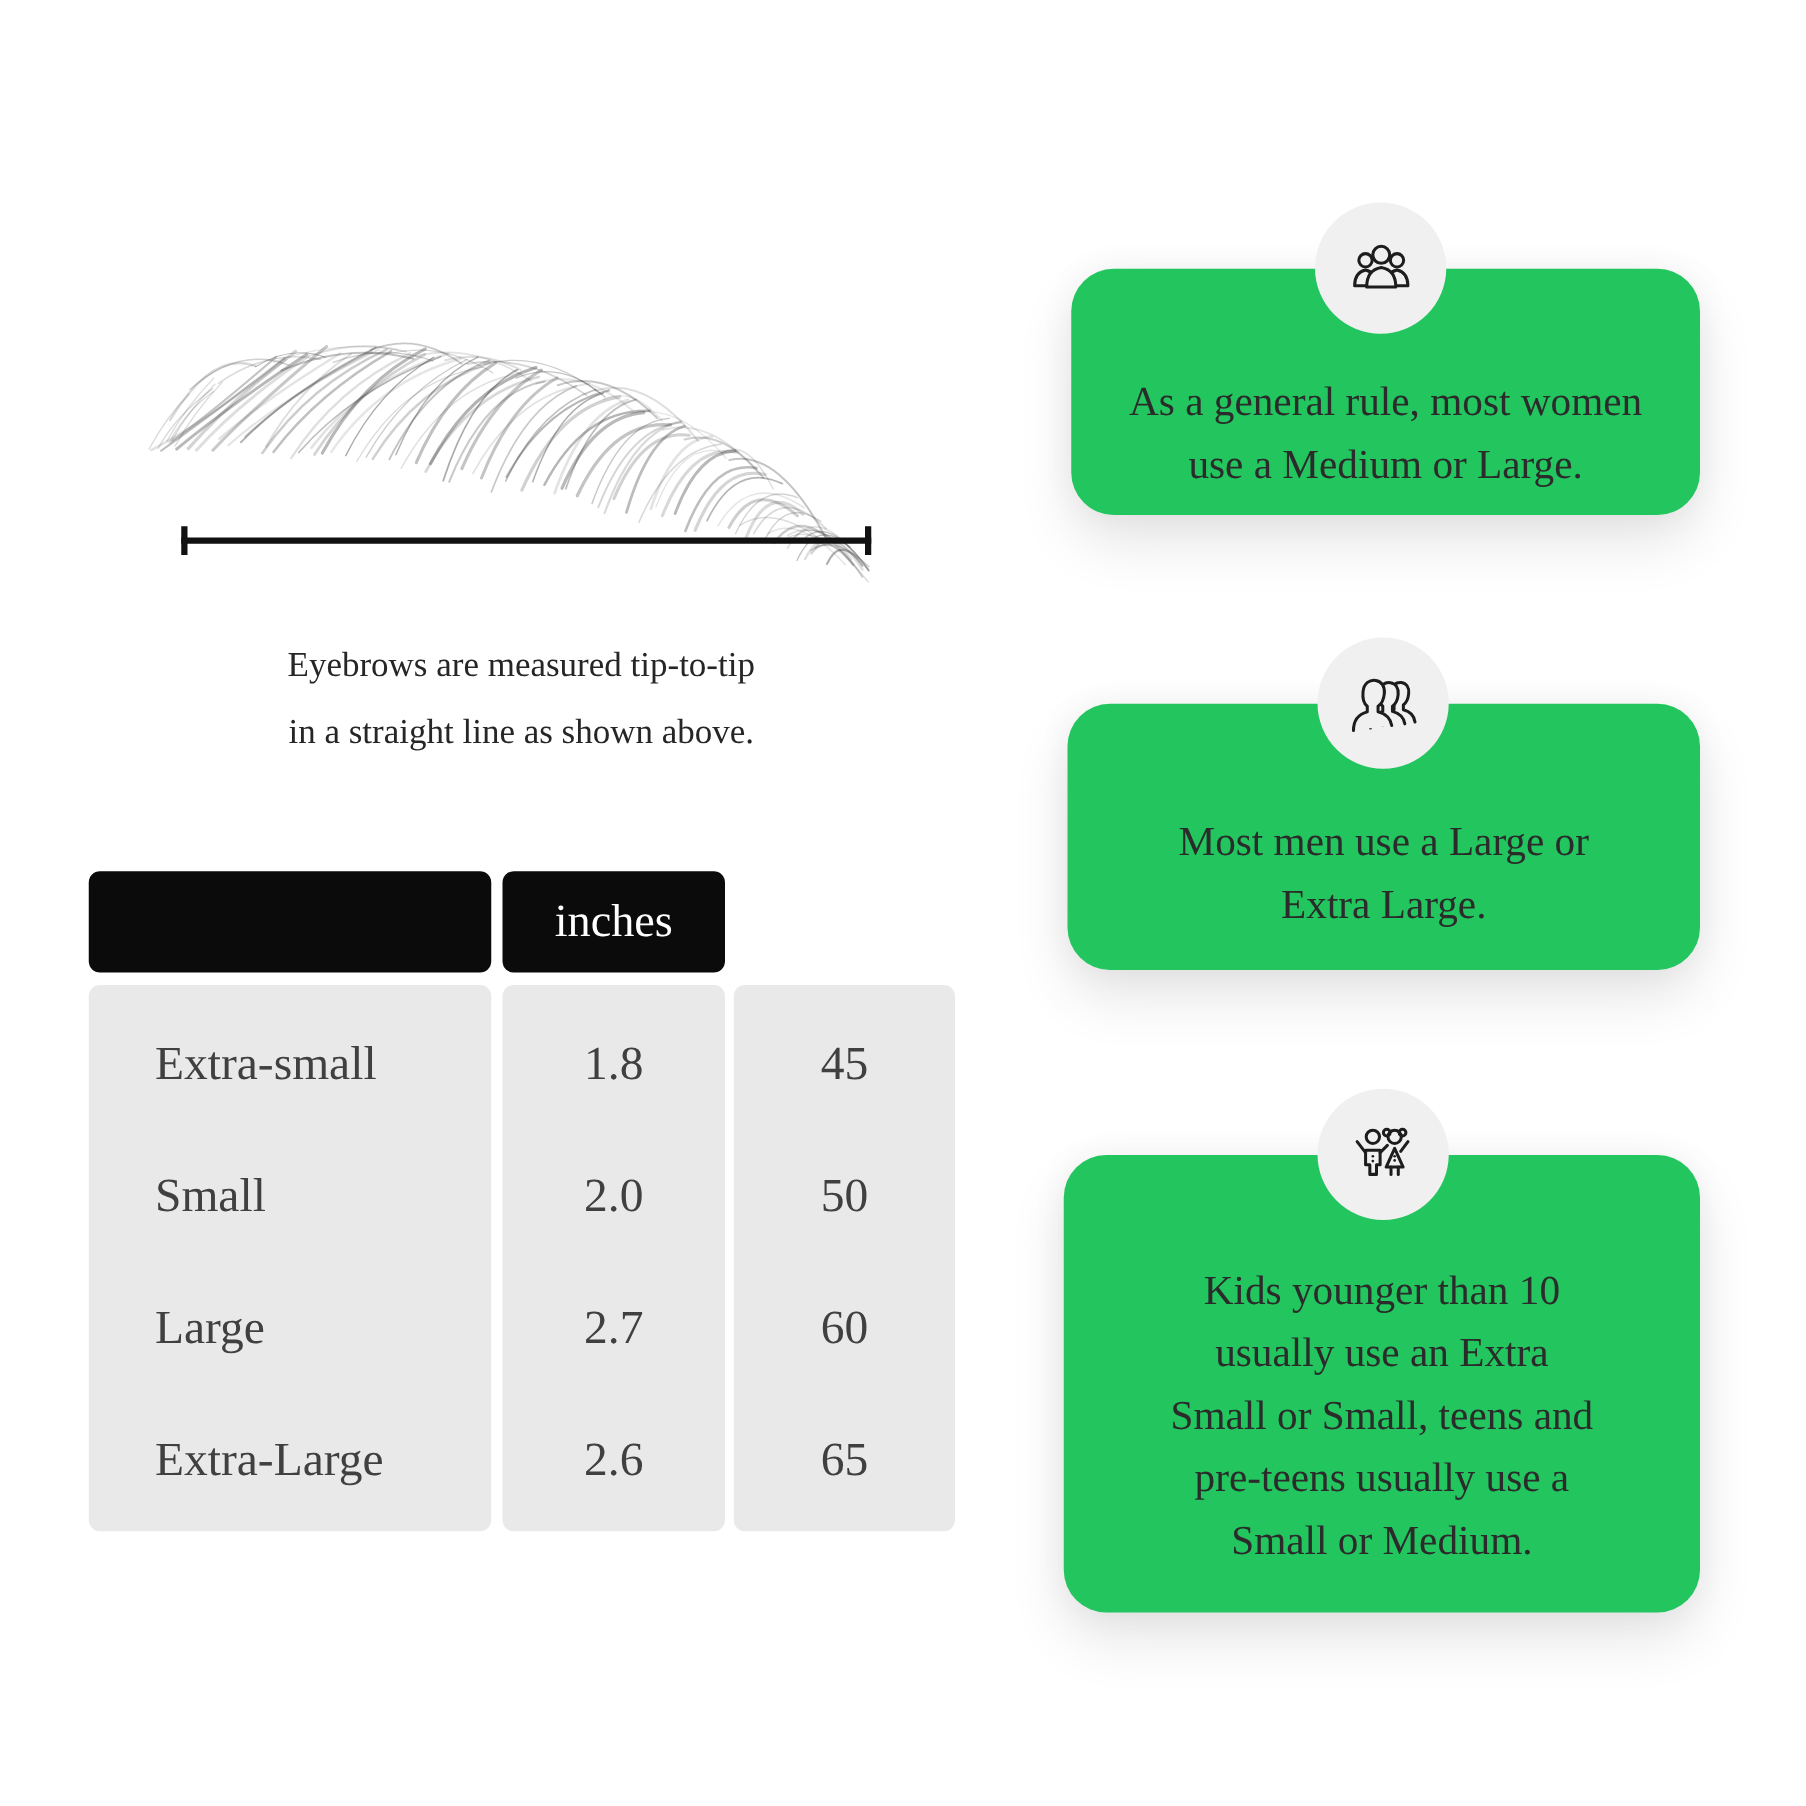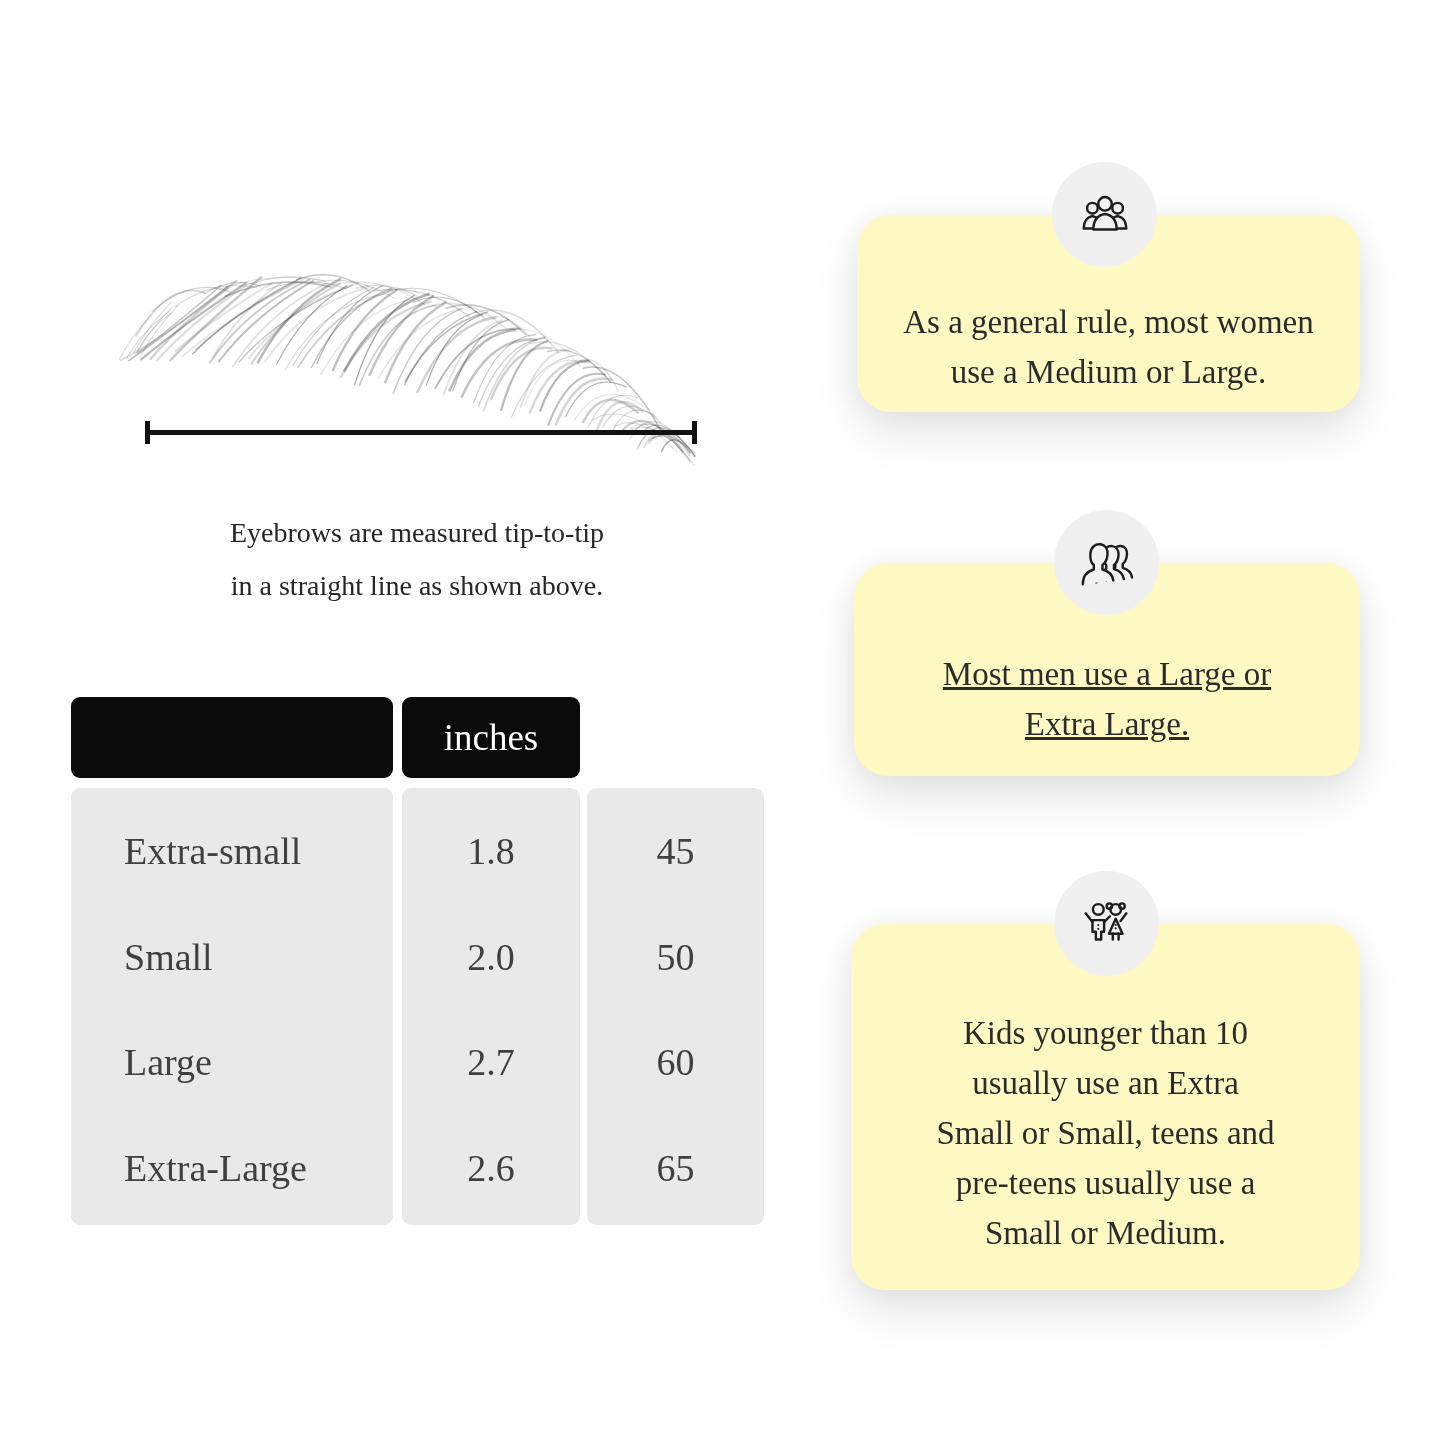--- a/index.html
+++ b/index.html
@@ -34,27 +34,27 @@
     position:absolute;left:0;top:91px;width:693px;height:437px;
     display:flex;flex-direction:column;justify-content:space-around;padding:10px 0 4px 0;box-sizing:border-box;
   }
   .row{position:relative;flex:1;}
   .row span{position:absolute;top:50%;transform:translateY(-50%);font-size:38px;color:#404040;white-space:nowrap;}
   .cell-label{left:53px;}
   .cell-inches{left:331px;width:178px;text-align:center;}
   .cell-mm{left:516px;width:177px;text-align:center;}
   
   .card{
-    position:absolute;background:#fef9c3;border-radius:34px;box-sizing:border-box;
+    position:absolute;background:#22c55e;border-radius:34px;box-sizing:border-box;
     box-shadow:0 22px 45px rgba(0,0,0,0.10),0 0 28px rgba(0,0,0,0.05);
     display:flex;flex-direction:column;align-items:center;justify-content:center;
     text-align:center;font-size:33px;line-height:50px;color:#2b2b2b;
   }
   .card-1{left:857px;top:215px;width:503px;height:197px;padding-top:67px;}
-  .card-2{left:854px;top:563px;width:506px;height:213px;padding-top:59px;text-decoration:underline;}
+  .card-2{left:854px;top:563px;width:506px;height:213px;padding-top:59px;}
   .card-3{left:851px;top:924px;width:509px;height:366px;padding-top:52px;text-align:right;}
   .card .line{display:block;white-space:nowrap;}
   .icon-circle{
     position:absolute;width:105px;height:105px;border-radius:50%;background:#f0f0f0;
     display:flex;align-items:center;justify-content:center;
   }
   .circ-1{left:1052px;top:162px;}
   .circ-2{left:1054px;top:510px;}
   .circ-3{left:1054px;top:871px;}
   .icon-circle svg{width:62px;height:62px;}

